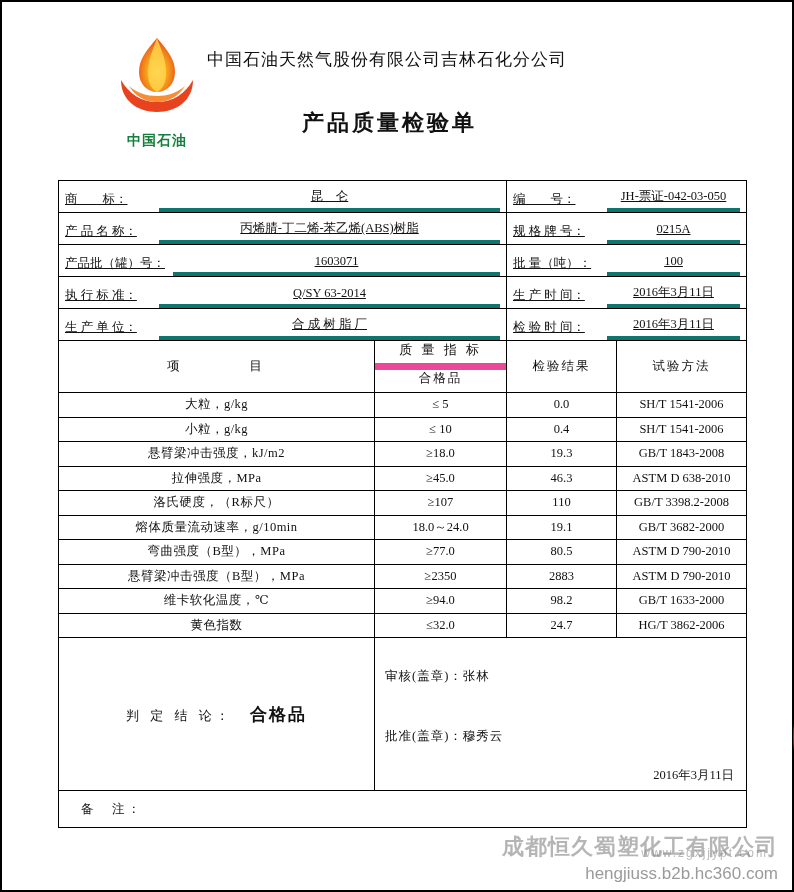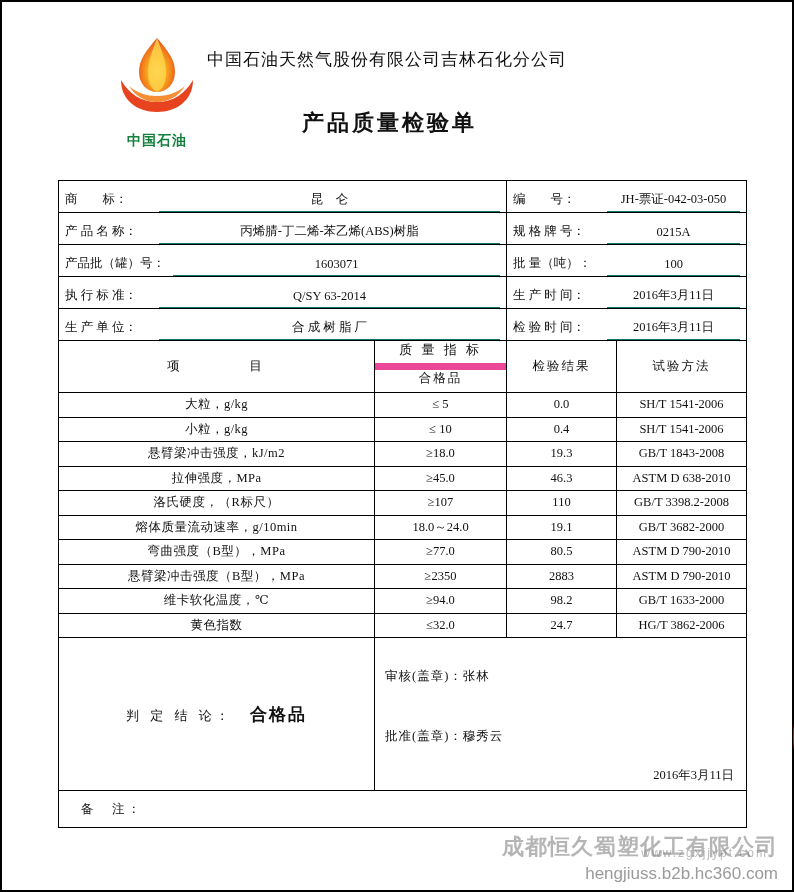--- a/index.html
+++ b/index.html
@@ -83,30 +83,31 @@
     border: 1px solid #000;
     font-size: 12.5px;
     padding: 0 6px;
     vertical-align: middle;
   }
   .info-row td { height: 31px; }
   .cell-pair {
     display: flex;
     align-items: flex-end;
     height: 31px;
+    text-decoration: underline;
   }
   .cell-pair .lbl-part {
     flex: 0 0 auto;
     padding-right: 8px;
     padding-bottom: 4px;
   }
   .cell-pair .val-part {
     flex: 1 1 auto;
     text-align: center;
-    border-bottom: 1px solid #0f766e;
+    border-bottom: 4px solid #0f766e;
     padding-bottom: 3px;
     font-size: 12.5px;
   }
   .cell-pair.narrow-lbl .lbl-part { min-width: 86px; }
 
   
   .hdr-item {
     text-align: center;
     height: 44px;
     font-size: 13.5px;

